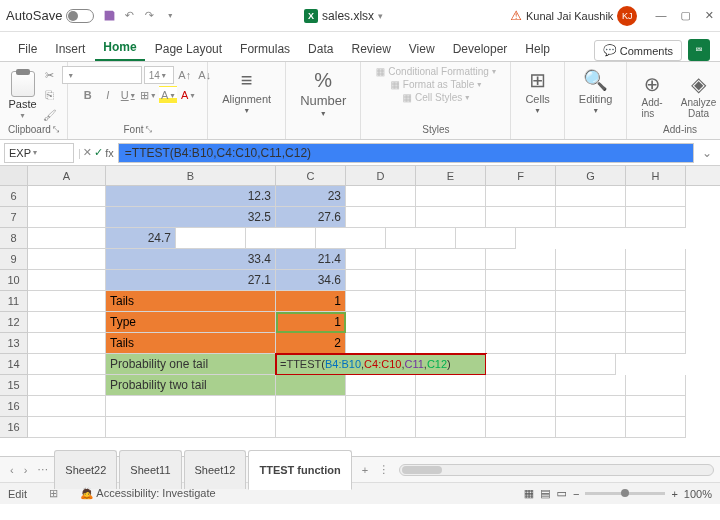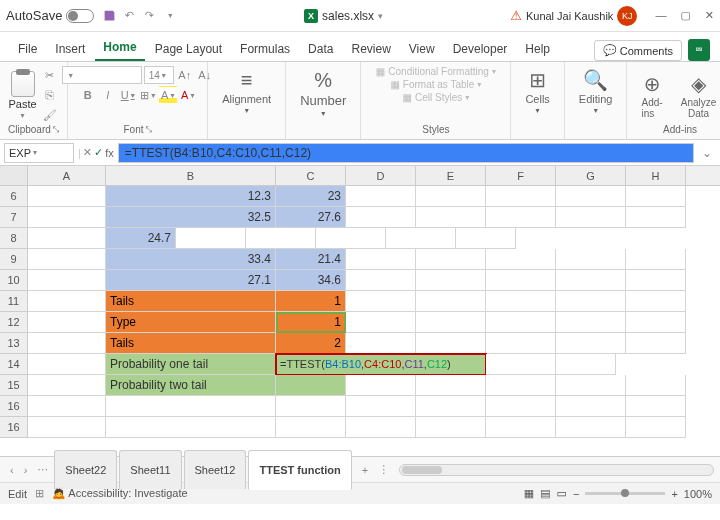--- a/index.html
+++ b/index.html
@@ -60,21 +60,21 @@
 .sel-green{outline:2px solid #70ad47;outline-offset:-2px}
 .redbox{outline:2px solid #c00000;outline-offset:-1px}
 .formula-cell{font-family:Consolas,monospace;font-size:11px}
 .fb-blue{color:#0070c0}.fb-red{color:#c00000}.fb-purple{color:#7030a0}.fb-grn{color:#00b050}
 .sheet-tabs{height:26px;display:flex;align-items:center;border-top:1px solid #ccc;padding:0 6px;gap:2px;font-size:11px;background:#f7f7f7}
 .stab{padding:13px 10px;border:1px solid #ccc;border-bottom:none;background:#eee;color:#444;border-radius:3px 3px 0 0}
 .stab.active{background:#fff;border-bottom:1px solid #fff;font-weight:600}
 .nav-arr{color:#888;padding:0 4px}
 .hscroll{flex:1;height:12px;margin-left:8px;background:#eee;border:1px solid #ccc;border-radius:6px;position:relative}
 .hscroll::after{content:"";position:absolute;left:2px;top:1px;width:40px;height:8px;background:#ccc;border-radius:4px}
-.statusbar{height:22px;display:flex;align-items:center;padding:0 8px;font-size:11px;color:#555;background:#f3f3f3;border-top:1px solid #ddd;gap:8px}
+.statusbar{height:22px;display:flex;align-items:center;padding:0 8px;font-size:11px;color:#555;background:#f3f3f3;border-top:1px solid #ddd;gap:22px}
 .zoom{margin-left:auto;display:flex;align-items:center;gap:6px}
 .zslider{width:80px;height:3px;background:#ccc;position:relative}
 .zslider::after{content:"";position:absolute;width:8px;height:8px;background:#888;border-radius:50%;top:-3px;left:36px}
 .dd::after{content:"▾";font-size:8px;margin-left:2px;color:#888}
 svg{display:block}
 </style>
 </head>
 <body>
 
 <div class="titlebar">

